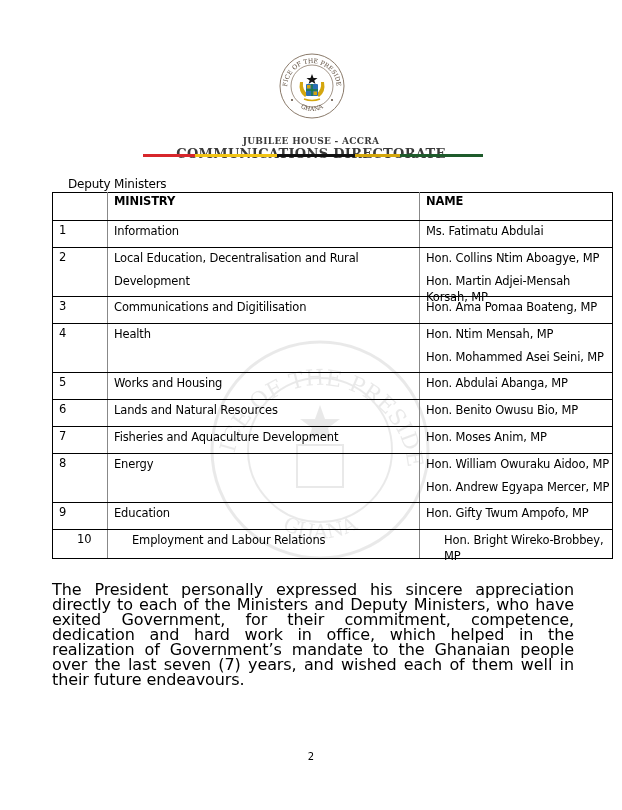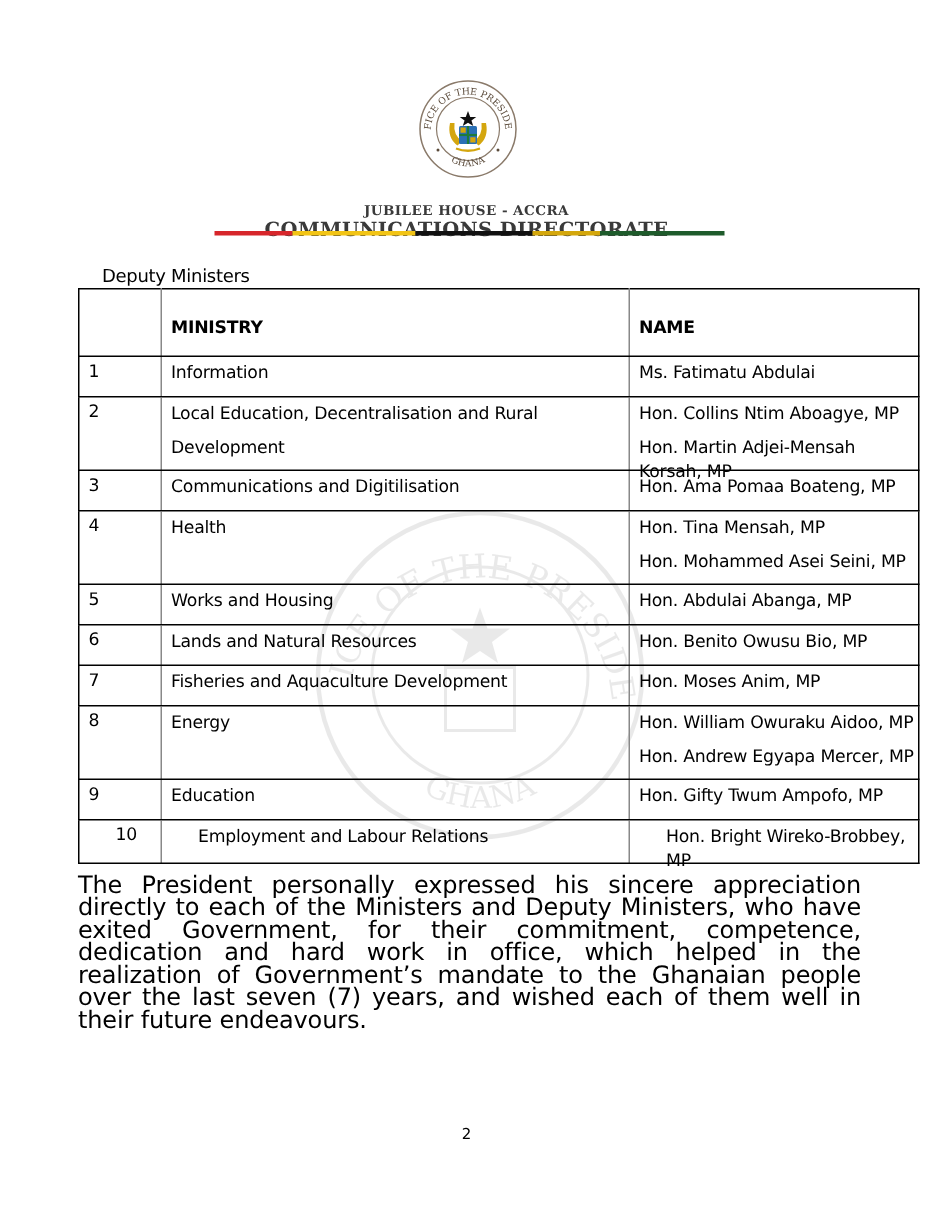--- a/index.html
+++ b/index.html
@@ -16,21 +16,21 @@
 
     
     .watermark { position: absolute; left: 205px; top: 335px; width: 230px; height: 230px; opacity: 0.12; pointer-events: none; }
 
     
     .section-heading { position: absolute; left: 52px; top: 177px; font-size: 12px; font-weight: normal; letter-spacing: -0.2px; margin-left: 16px; }
 
     
     table.ministers { position: absolute; left: 52px; top: 192px; border-collapse: collapse; width: 561px; font-size: 11.5px; letter-spacing: -0.15px; }
     table.ministers td, table.ministers th { border-top: 1.5px solid #000; border-bottom: 1.5px solid #000; vertical-align: top; padding: 0 0 0 6px; text-align: left; }
-    table.ministers th { font-weight: bold; height: 26px; padding-top: 18px; }
+    table.ministers th { font-weight: bold; height: 26px; padding-top: 1px; }
     table.ministers td { padding-top: 2px; }
     table.ministers .c1 { width: 30px; border-left: 1.5px solid #000; border-right: 1px solid #888; }
     table.ministers .c2 { width: 287px; border-right: 1px solid #888; }
     table.ministers .c3 { border-right: 1.5px solid #000; }
     .line { display: block; height: 23px; line-height: 16px; }
     tr.single td { height: 24px; }
     tr.double td { height: 43px; }
     tr.last td { height: 26px; padding-left: 24px; }
 
     
@@ -131,21 +131,21 @@
         <td class="c3">
             <span class="line">Hon. Ama Pomaa Boateng, MP</span>
           </td>
       </tr>
       <tr class="double">
         <td class="c1">4</td>
         <td class="c2">
             <span class="line">Health</span>
           </td>
         <td class="c3">
-          <span class="line">Hon. Tina Mensah, MP</span>
+          <span class="line">Hon. Ntim Mensah, MP</span>
           <span class="line">Hon. Mohammed Asei Seini, MP</span>
         </td>
       </tr>
       <tr class="single">
         <td class="c1">5</td>
         <td class="c2">
             <span class="line">Works and Housing</span>
           </td>
         <td class="c3">
             <span class="line">Hon. Abdulai Abanga, MP</span>

